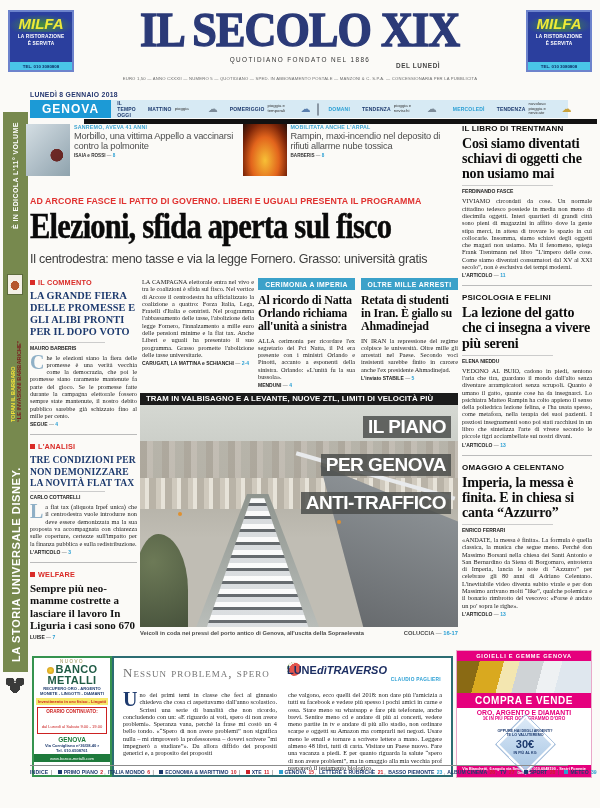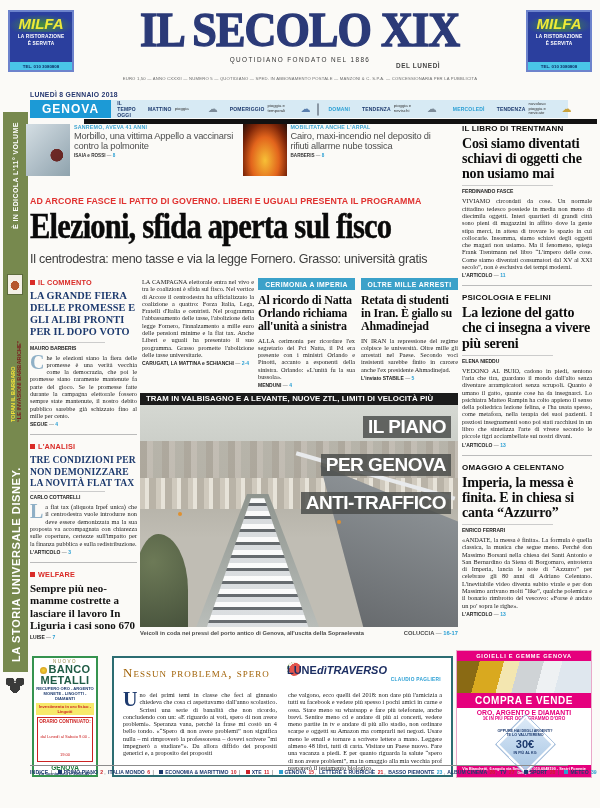--- a/index.html
+++ b/index.html
@@ -81,29 +81,29 @@
   .vedge{position:absolute;right:0;top:31%;width:52%;height:4px;background:#e8eaec;transform:rotate(16deg)}
   .road{position:absolute;left:16%;top:40%;width:42%;height:60%;background:linear-gradient(180deg,#8f958f,#b9bdb9);clip-path:polygon(42% 0,58% 0,96% 100%,4% 100%)}
   .cars{position:absolute;left:16%;top:42%;width:42%;height:58%;background:repeating-linear-gradient(180deg,rgba(255,255,255,.95) 0 5px,rgba(90,95,100,.85) 5px 8px,rgba(222,225,228,.92) 8px 13px);clip-path:polygon(45% 0,55% 0,88% 100%,12% 100%)}
   .trees{position:absolute;left:-2%;bottom:0;width:17%;height:42%;background:radial-gradient(circle at 35% 30%,#6d7a57,#47523c);border-radius:45% 55% 0 0/60% 60% 0 0}
   .lamp{position:absolute;width:4px;height:4px;border-radius:50%;background:#e0902f}
   .ovl{position:absolute;top:9px;right:7px;text-align:right}
   .ovl span{display:block;margin:2px 0 16px auto;background:rgba(72,74,72,.82);color:#fff;font-weight:800;font-size:19px;line-height:1.05;padding:1px 5px;letter-spacing:-.5px;width:max-content}
   .fcap{position:absolute;left:140px;top:630px;width:318px;display:flex;justify-content:space-between;font-weight:700;font-size:5.8px;color:#4a4a4a}
   
   .rubrica{position:absolute;left:112px;top:656px;width:341px;height:121px;border:2px solid #2c6d72;background:#fff;box-sizing:border-box;padding:5px 9px 4px}
-  .rub-title{font-family:"Liberation Serif",serif;font-variant:small-caps;font-size:13px;letter-spacing:1px;color:#a16207}
+  .rub-title{font-family:"Liberation Serif",serif;font-variant:small-caps;font-size:13px;letter-spacing:1px;color:#737373}
   .rub-logo{position:absolute;right:64px;top:6px;font-size:11px;color:#1d2f63;font-weight:800}
   .rub-logo .it{font-style:italic;font-weight:700}
   .melon{position:absolute;right:150px;top:4px;width:14px;height:14px;border-radius:50%;background:radial-gradient(circle at 60% 60%,#e2554d 0 55%,#f2efe2 56% 70%,#5d8f45 71%);transform:rotate(-20deg)}
   .rub-author{position:absolute;right:10px;top:19px;font-weight:700;font-size:4.8px;color:#2a9fd4;letter-spacing:.3px}
   .rub-cols{display:flex;gap:11px;margin-top:10px}
   .rub-cols>div{flex:1;height:84px;overflow:hidden}
   
-  .banco{position:absolute;left:32px;top:656px;width:66px;height:121px;border:2px solid #35934f;background:#fff;box-sizing:border-box;text-align:center;overflow:hidden}
+  .banco{position:absolute;left:32px;top:656px;width:80px;height:121px;border:2px solid #35934f;background:#fff;box-sizing:border-box;text-align:center;overflow:hidden}
   .b-tag{font-size:4.5px;color:#9a8c4a;letter-spacing:1.5px;margin-top:1px}
   .b-name{font-weight:800;font-size:11px;line-height:1;color:#205c46;letter-spacing:.3px}
   .b-star{display:inline-block;width:7px;height:7px;border-radius:50%;background:radial-gradient(circle,#f7d337,#c98f1b);vertical-align:middle;margin-right:2px}
   .b-tiny{font-weight:700;font-size:4.1px;color:#1d3a6e;line-height:1.25}
   .b-strip{background:#f7e96b;color:#c22;font-weight:700;font-size:4.1px;padding:1px 0;margin:1.5px 2px}
   .b-hours{border:1px solid #c22;margin:2px 3px;padding:1px 0;color:#c22}
   .b-hours b{display:block;font-size:4.6px}
   .b-hours span{font-size:4.1px}
   .b-city{font-weight:800;font-size:6.5px;color:#1e7a3c;margin-top:1px}
   .b-web{background:#1e7a3c;color:#fff;font-size:4.2px;padding:1.5px 0;margin-top:1.5px}
@@ -208,21 +208,21 @@
     <div>
       <div class="k-blue">SANREMO, AVEVA 41 ANNI</div>
       <div class="t-head">Morbillo, una vittima Appello a vaccinarsi contro la polmonite</div>
       <div class="byl"><span>ISAIA e ROSSI</span><span class="pg">8</span></div>
     </div>
   </div>
   <div class="teaser">
     <div class="t-photo ph-fire"></div>
     <div>
       <div class="k-blue">MOBILITATA ANCHE L'ARPAL</div>
-      <div class="t-head">Cairo, maxi-incendio nel deposito di rifiuti allarme nube tossica</div>
+      <div class="t-head">Rampin, maxi-incendio nel deposito di rifiuti allarme nube tossica</div>
       <div class="byl"><span>BARBERIS</span><span class="pg">8</span></div>
     </div>
   </div>
 </div>
 
 <div class="lead">
   <div class="lead-kick">AD ARCORE FASCE IL PATTO DI GOVERNO. LIBERI E UGUALI PRESENTA IL PROGRAMMA</div>
   <div class="lead-head">Elezioni, sfida aperta sul fisco</div>
   <div class="lead-sub">Il centrodestra: meno tasse e via la legge Fornero. Grasso: università gratis</div>
 </div>

